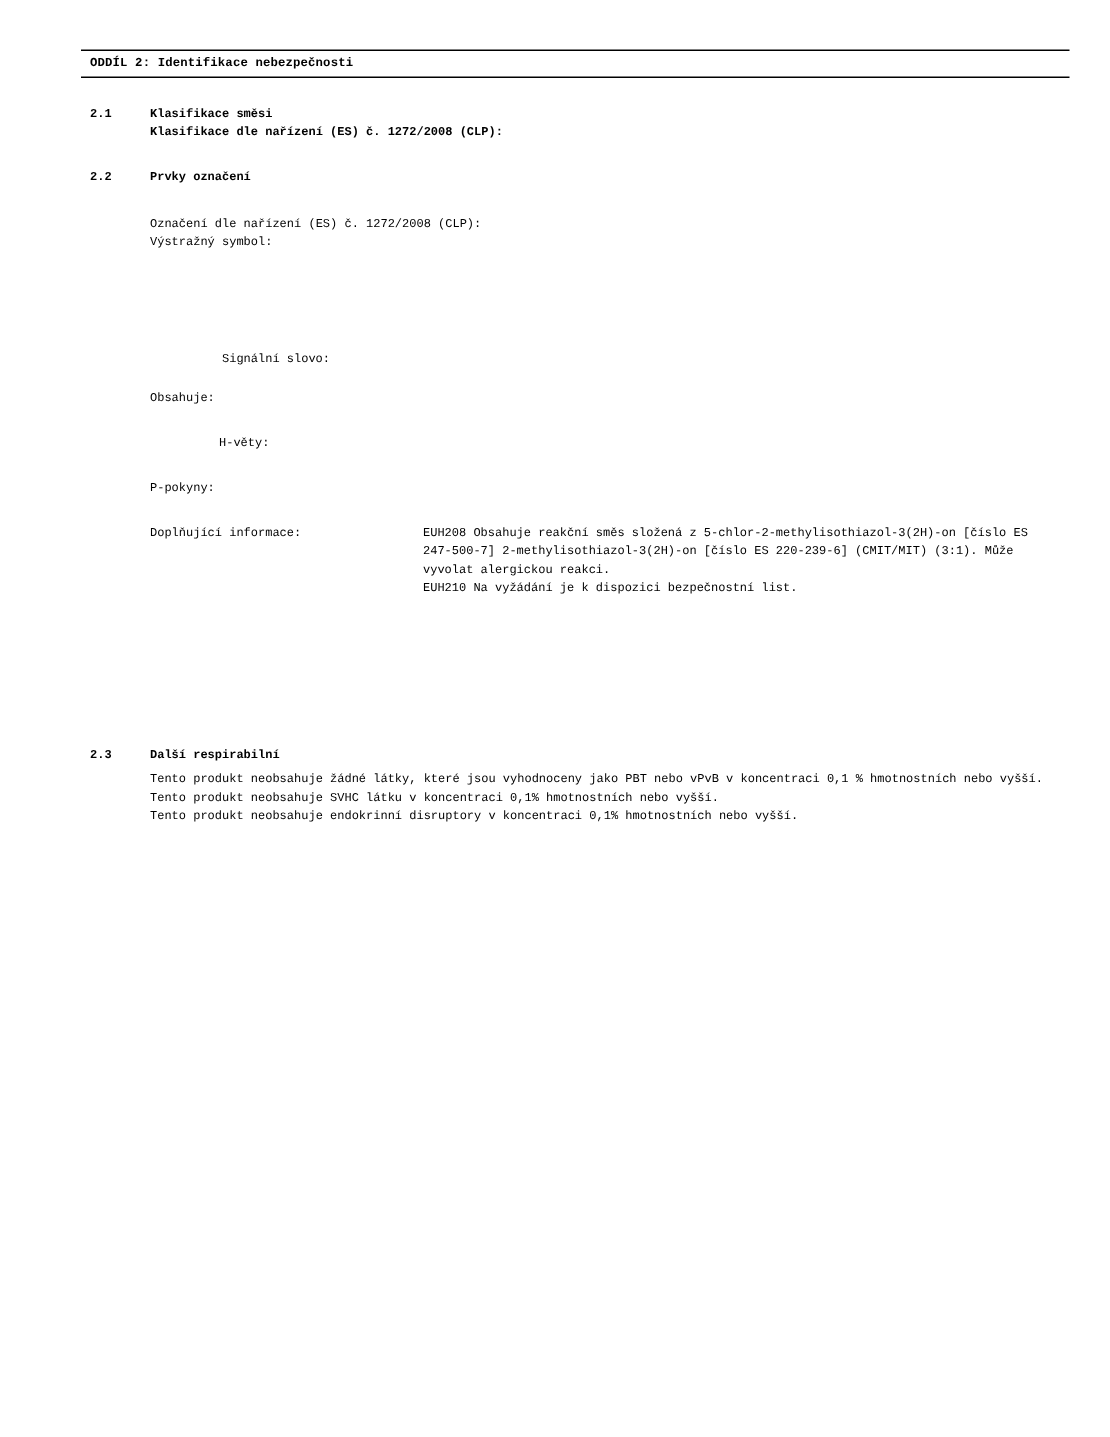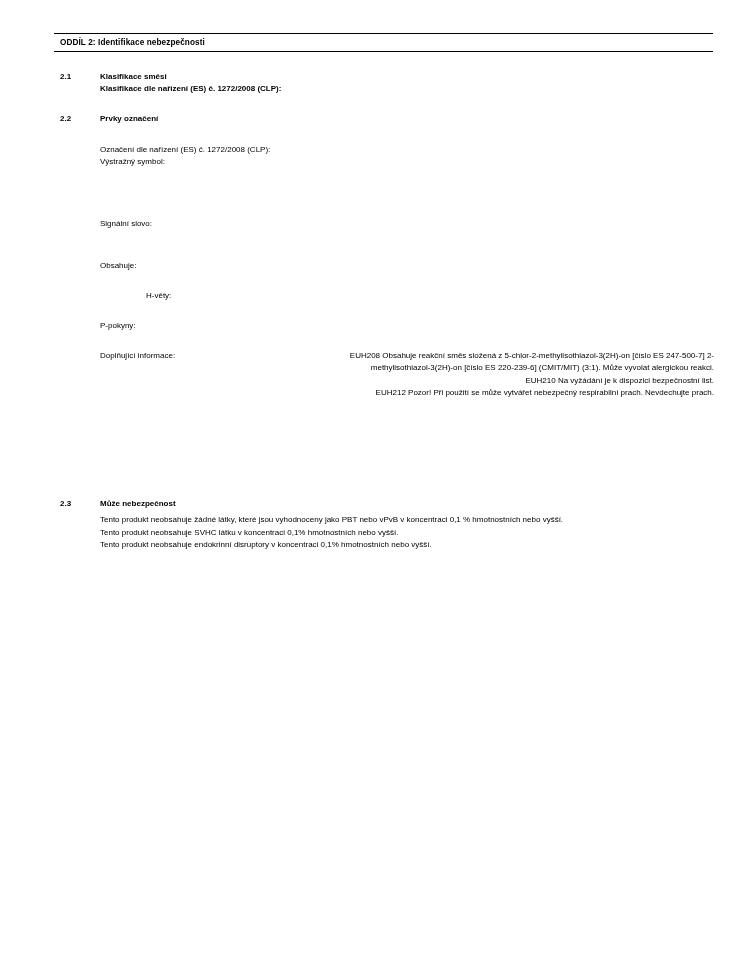--- a/index.html
+++ b/index.html
@@ -13,20 +13,21 @@
     font-family: "Liberation Sans", sans-serif;
     color: #000000;
     position: relative;
     overflow: hidden;
   }
   .page {
     position: relative;
     width: 740px;
     height: 690px;
     box-sizing: border-box;
+    font-family: Liberation Mono, monospace;
   }
 
   
   .section-header {
     position: absolute;
     left: 54px;
     top: 33px;
     width: 659px;
     border-top: 1.2px solid #000;
     border-bottom: 1.2px solid #000;
@@ -63,25 +64,24 @@
     text-align: center;
   }
   .body-left {
     position: absolute;
     left: 100px;
     font-size: 8px;
     line-height: 12.6px;
   }
   .body-right {
     position: absolute;
-    left: 304px;
+    left: 282px;
     width: 410px;
     font-size: 8px;
     line-height: 12.3px;
-    text-align: right;
   }
   .para {
     margin: 0;
     padding: 0;
   }
   .gap {
     height: 11px;
   }
 </style>
 </head>
@@ -96,35 +96,34 @@
   <div class="num" style="top:71px;text-align:center;">2.1</div>
   <div class="lbl-bold" style="top:71px;">Klasifikace směsi</div>
   <div class="lbl-bold" style="top:83px;">Klasifikace dle nařízení (ES) č. 1272/2008 (CLP):</div>
 
   <div class="num" style="top:113px;">2.2</div>
   <div class="lbl-bold" style="top:113px;">Prvky označení</div>
 
   <div class="lbl" style="top:144px;">Označení dle nařízení (ES) č. 1272/2008 (CLP):</div>
   <div class="lbl" style="top:156px;">Výstražný symbol:</div>
 
-  <div class="lbl" style="top:218px;">Signální slovo:</div>
+  <div class="lbl" style="top:234px;margin-left:48px;">Signální slovo:</div>
   <div class="lbl" style="top:260px;">Obsahuje:</div>
   <div class="lbl" style="top:290px;padding-left:46px;">H-věty:</div>
   <div class="lbl" style="top:320px;">P-pokyny:</div>
   <div class="lbl" style="top:350px;">Doplňující informace:</div>
 
   <div class="body-right" style="top:350px;">
     <p class="para">EUH208 Obsahuje reakční směs složená z 5-chlor-2-methylisothiazol-3(2H)-on [číslo ES 247-500-7] 2-methylisothiazol-3(2H)-on [číslo ES 220-239-6] (CMIT/MIT) (3:1). Může vyvolat alergickou reakci.</p>
     <p class="para">EUH210 Na vyžádání je k dispozici bezpečnostní list.</p>
-    <p class="para">EUH212 Pozor! Při použití se může vytvářet nebezpečný respirabilní prach. Nevdechujte prach.</p>
     <div class="gap"></div>
   </div>
 
   <div class="num" style="top:498px;">2.3</div>
-  <div class="lbl-bold" style="top:498px;">Může nebezpečnost</div>
+  <div class="lbl-bold" style="top:498px;">Další respirabilní</div>
 
   <div class="body-left" style="top:514px; width:610px;">
     <p class="para">Tento produkt neobsahuje žádné látky, které jsou vyhodnoceny jako PBT nebo vPvB v koncentraci 0,1 % hmotnostních nebo vyšší.</p>
     <p class="para">Tento produkt neobsahuje SVHC látku v koncentraci 0,1% hmotnostních nebo vyšší.</p>
     <p class="para">Tento produkt neobsahuje endokrinní disruptory v koncentraci 0,1% hmotnostních nebo vyšší.</p>
   </div>
 
 </div>
 
 </body></html>

